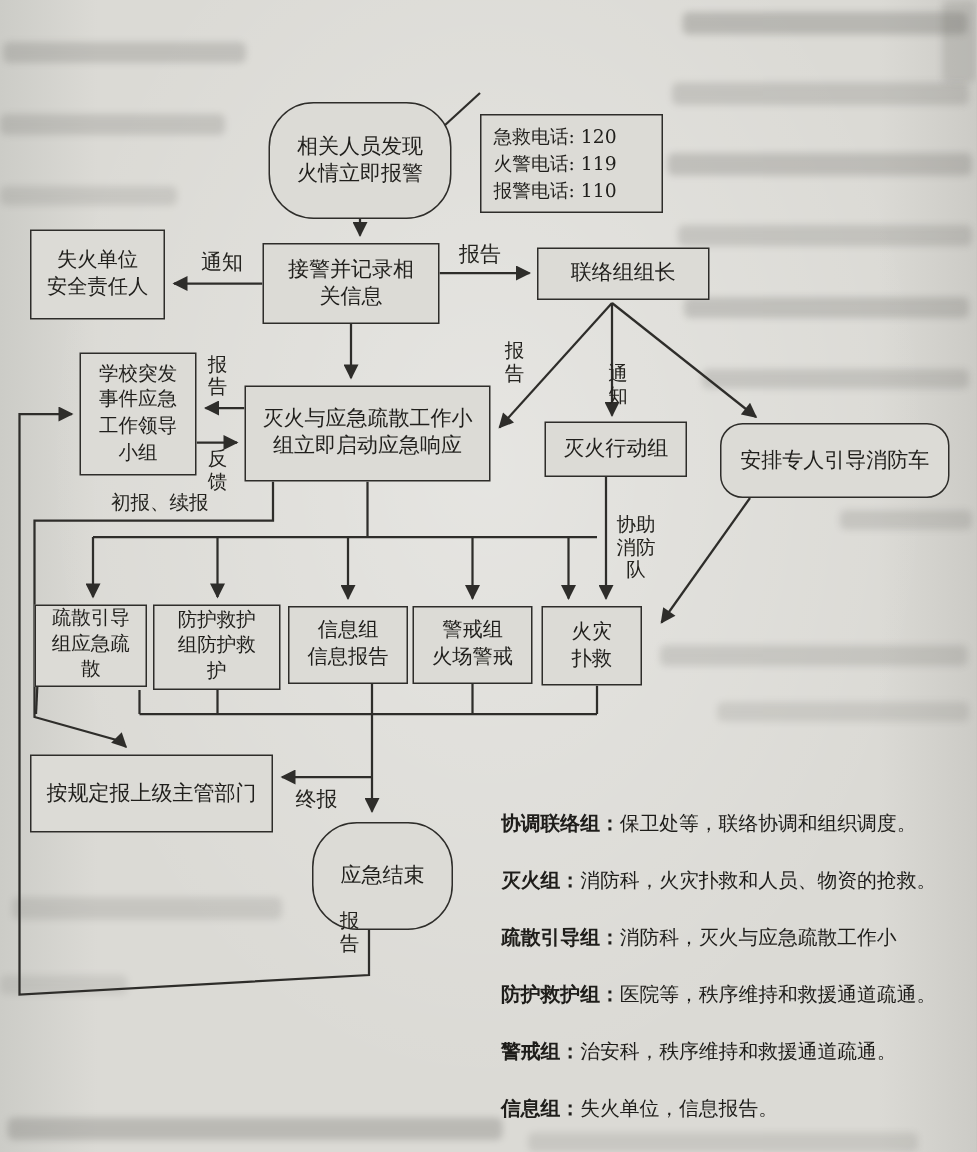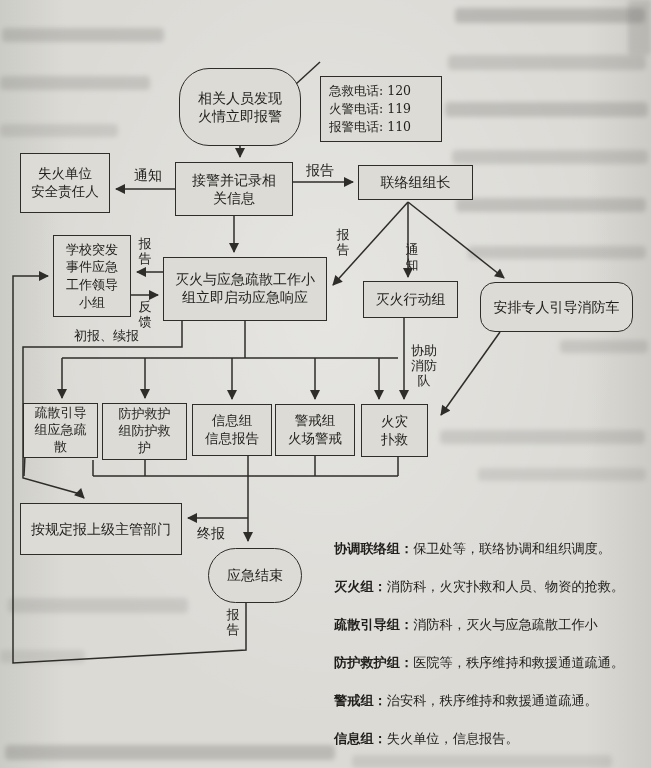--- a/index.html
+++ b/index.html
@@ -130,21 +130,21 @@
   <div class="node" style="left:102px;top:403px;width:85px;height:57px;font-size:13px;">防护救护
 组防护救
 护</div>
   <div class="node" style="left:192px;top:404px;width:80px;height:52px;">信息组
 信息报告</div>
   <div class="node" style="left:275px;top:404px;width:80px;height:52px;">警戒组
 火场警戒</div>
   <div class="node" style="left:361px;top:404px;width:67px;height:53px;">火灾
 扑救</div>
   <div class="node" style="left:20px;top:503px;width:162px;height:52px;font-size:14px;">按规定报上级主管部门</div>
-  <div class="node stadium" style="left:208px;top:548px;width:94px;height:55px;font-size:14px;">应急结束</div>
+  <div class="node stadium" style="left:208px;top:548px;width:94px;height:72px;font-size:14px;">应急结束</div>
 
   <div class="lbl" style="left:128px;top:167px;width:40px;font-size:14px;">通知</div>
   <div class="lbl" style="left:300px;top:162px;width:40px;font-size:14px;">报告</div>
   <div class="lbl" style="left:136px;top:237px;width:18px;">报
 告</div>
   <div class="lbl" style="left:136px;top:300px;width:18px;">反
 馈</div>
   <div class="lbl" style="left:334px;top:228px;width:18px;">报
 告</div>
   <div class="lbl" style="left:403px;top:243px;width:18px;">通

